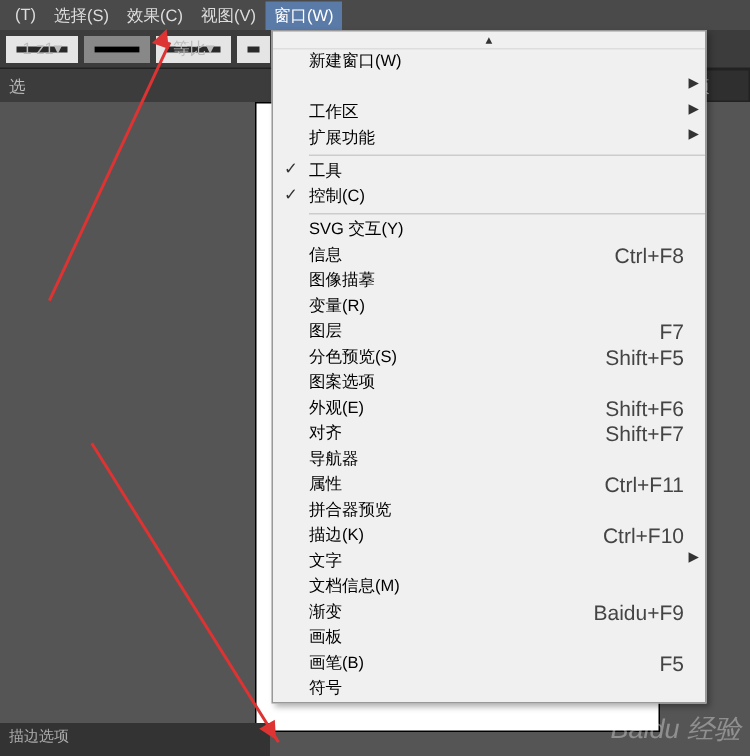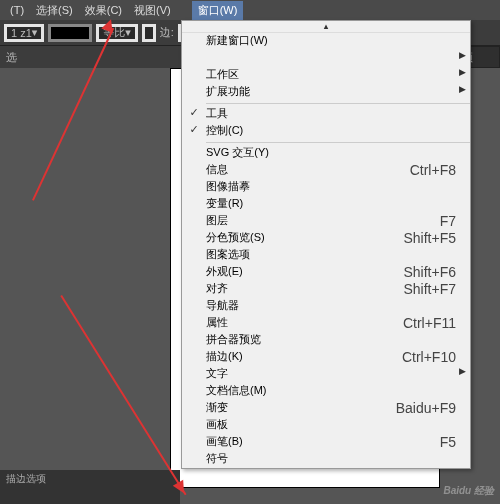--- a/index.html
+++ b/index.html
@@ -8,27 +8,27 @@
     background: #4a4a4a;
     font-family: "Microsoft YaHei", "SimSun", sans-serif;
     font-size: 11px;
     position: relative;
   }
   .menubar {
     height: 20px; display: flex; align-items: center;
     background: #4a4a4a; color: #ddd; padding-left: 4px;
   }
   .menubar-item { padding: 2px 6px; cursor: default; }
-  .menubar-item.active { background: #5a7aa8; color: #fff; margin-left: 15px; }
+  .menubar-item.active { background: #5a7aa8; color: #fff; }
   .toolbar {
     height: 26px; background: #3c3c3c; border-bottom: 1px solid #222;
     display: flex; align-items: center; color: #bbb; padding: 0 4px; gap: 4px;
   }
   .toolbar .slot {
-    background: #2a2a2a; border: 3px solid #e5e5e5; height: 18px;
+    background: #2a2a2a; border: 7px solid #e5e5e5; height: 18px;
     display: inline-flex; align-items: center; padding: 0 4px;
   }
   .secbar { height: 22px; background: #3c3c3c; color: #bbb; padding: 2px 6px; display:flex;align-items:center;}
   .workspace {
     position: absolute; top: 68px; left: 0; right: 0; bottom: 0;
     background: #555;
   }
   .canvas {
     position: absolute; left: 170px; top: 0;
     width: 270px; height: 420px; background: #fff;
@@ -65,23 +65,23 @@
     position: absolute; background: #d33;
     transform-origin: 0 0; height: 2px; z-index: 50;
   }
   .arrow-head {
     position:absolute;width:0;height:0;z-index:51;
     border-left:6px solid transparent;border-right:6px solid transparent;
     border-bottom:12px solid #d33;
   }
   .watermark {
     position:absolute;right:6px;bottom:6px;color:rgba(255,255,255,0.35);
-    font-size:10px;font-style:italic;z-index:40;font-weight:bold;
-  }
-  .botbar{position:absolute;left:0;bottom:0;height:34px;width:180px;background:#333;color:#aaa;padding:2px 6px;font-size:10px;}
+    font-size:18px;font-style:italic;z-index:40;
+  }
+  .botbar{position:absolute;left:0;bottom:0;height:22px;width:180px;background:#333;color:#aaa;padding:2px 6px;font-size:10px;}
 </style>
 </head>
 <body>
 
 <div class="menubar" id="menubar">
     <span class="menubar-item">(T)</span>
     <span class="menubar-item">选择(S)</span>
     <span class="menubar-item">效果(C)</span>
     <span class="menubar-item">视图(V)</span>
     <span class="menubar-item active">窗口(W)</span>

